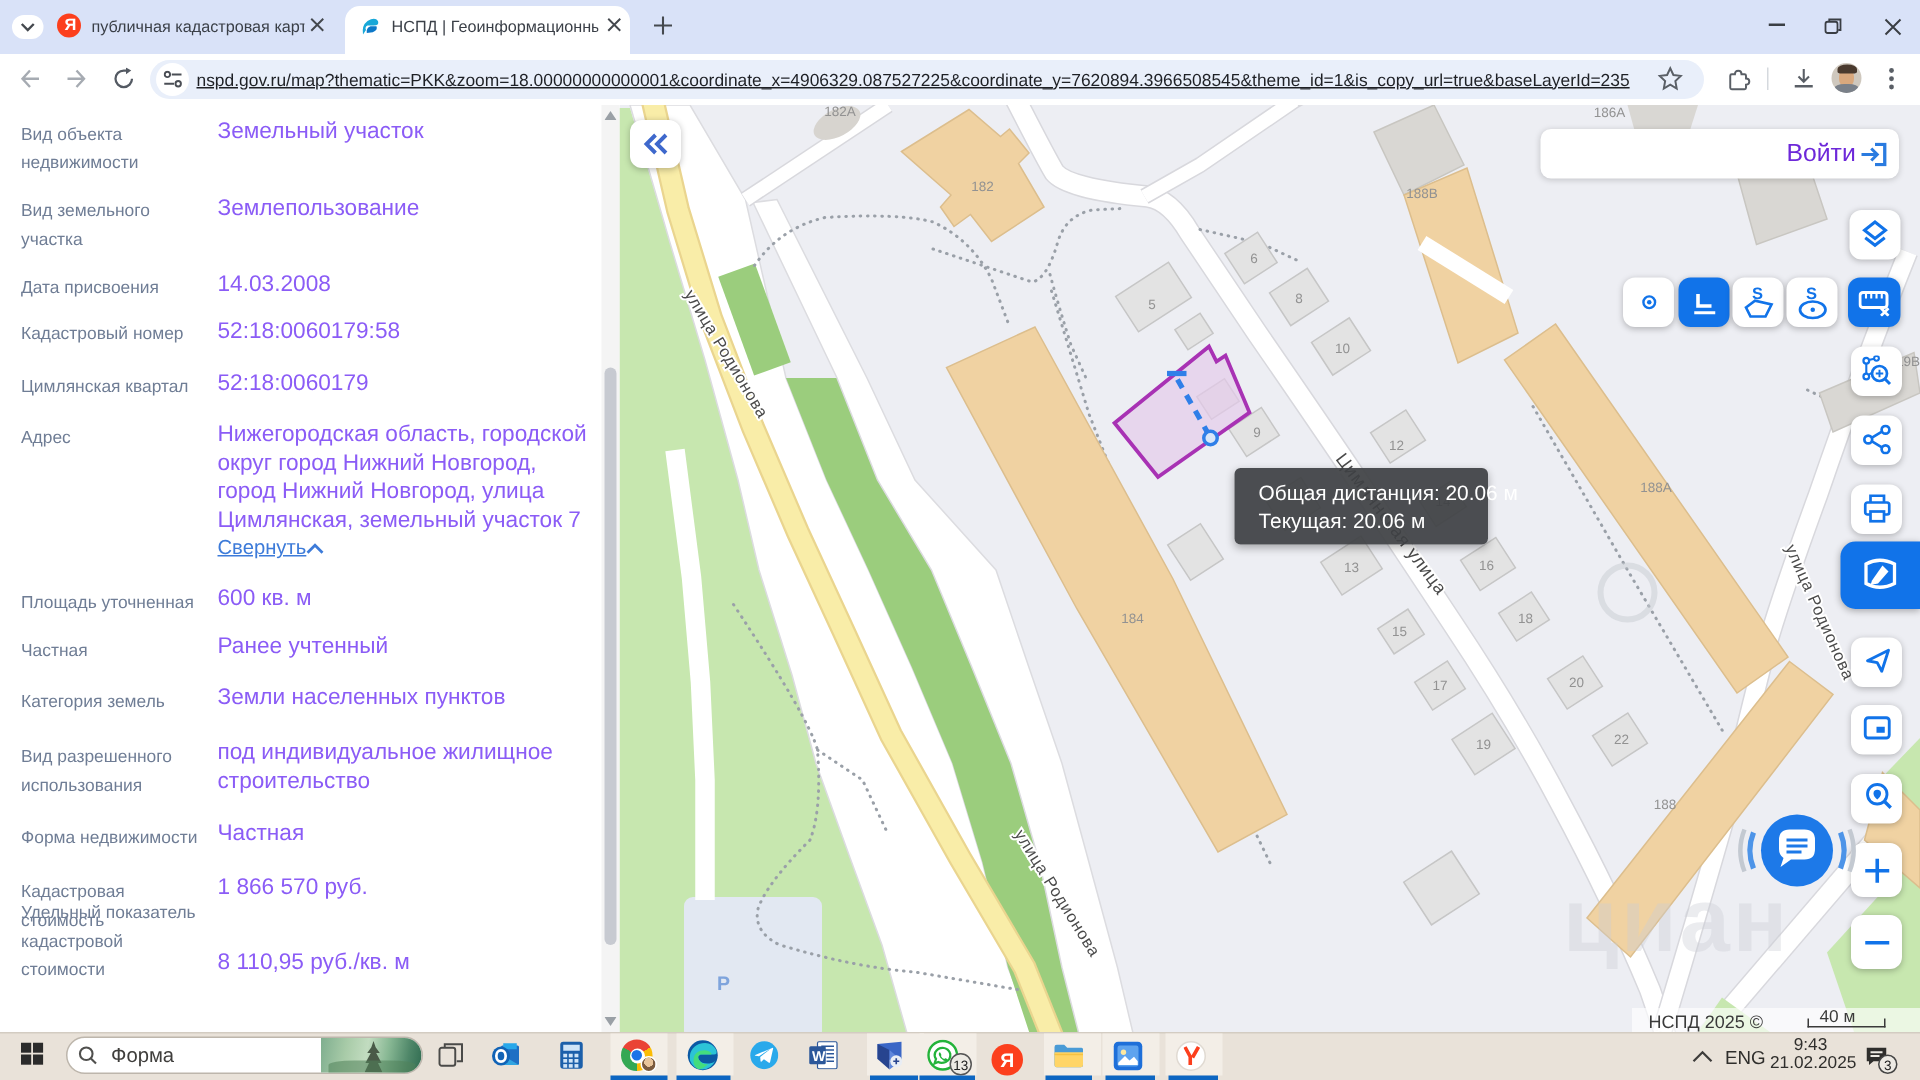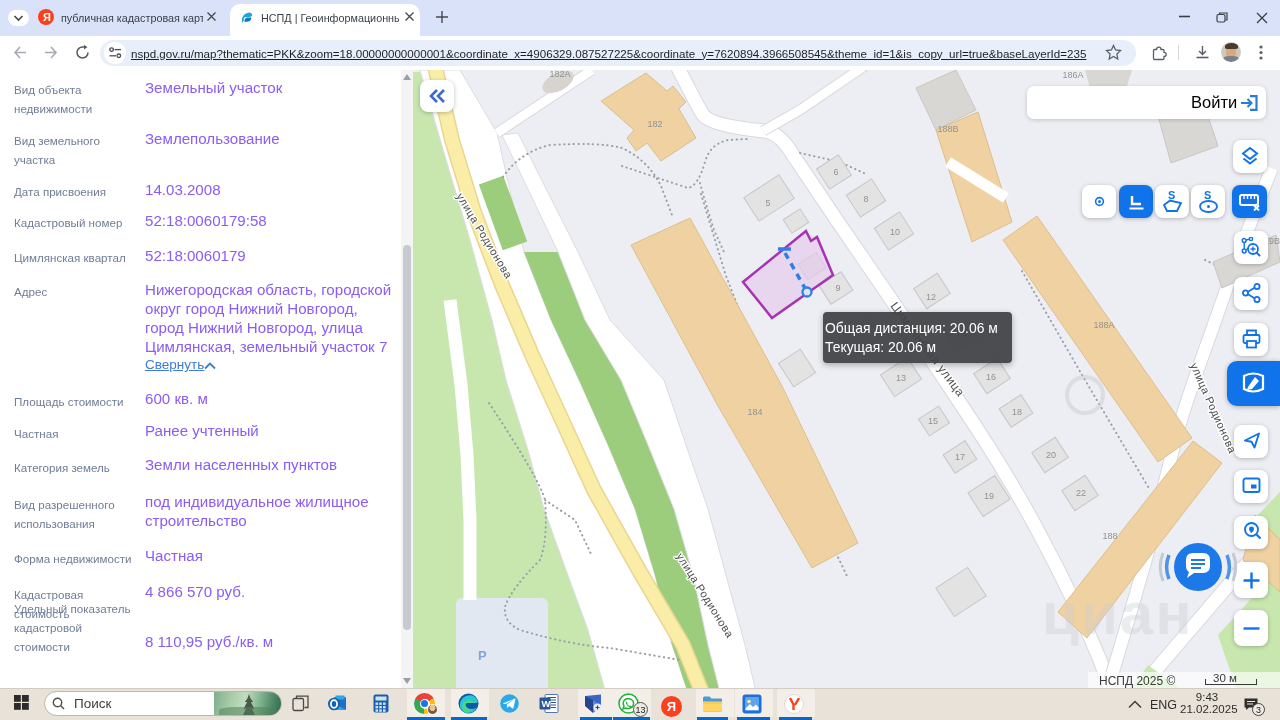--- a/index.html
+++ b/index.html
@@ -14,21 +14,21 @@
 #urltext { position:absolute; left:131px; top:46.5px; font-size:11.6px; color:#1E2025; white-space:nowrap;text-decoration:underline; }
 
 #panel { position:absolute; left:0; top:70px; width:413px; height:618px; background:#ffffff; }
 .lbl { position:absolute; left:14px; font-size:11.6px; line-height:19px; color:#6F7D95; }
 .val { position:absolute; left:145px; font-size:15.1px; line-height:19px; color:#8b5cf6; }
 #pscroll { position:absolute; left:401px; top:70px; width:12px; height:618px; background:#F4F4F4; }
 #pthumb { position:absolute; left:403px; top:245px; width:8px; height:385px; background:#C7CAD1; border-radius:4px; }
 
 .mbtn { position:absolute; width:34px; height:33px; background:#fff; border-radius:8px; box-shadow:0 1px 4px rgba(0,0,0,0.25); }
 .mbtn-blue { background:#1173E9; }
-#tooltip { position:absolute; left:823px; top:312px; width:189px; height:51px; background:rgba(62,65,68,0.93); border-radius:4px; color:#fff; font-size:13.9px; line-height:19px; padding:7px 0 0 2px; white-space:nowrap; box-shadow:0 2px 6px rgba(0,0,0,0.3); }
+#tooltip { position:absolute; left:823px; top:312px; width:169px; height:51px; background:rgba(62,65,68,0.93); border-radius:4px; color:#fff; font-size:13.9px; line-height:19px; padding:7px 0 0 16px; white-space:nowrap; box-shadow:0 2px 6px rgba(0,0,0,0.3); }
 
 #taskbar { position:absolute; left:0; top:688px; width:1280px; height:32px; background:#E9E2D9; border-top:1px solid #D3CCC2; }
 .tbslot { position:absolute; top:689px; width:38px; height:28px; }
 .tbactive { background:#F3EEE7; }
 .tbline { position:absolute; top:717px; height:3px; background:#0D66C2; }
 </style>
 </head>
 <body>
 
 <div id="tabstrip"></div>
@@ -113,32 +113,32 @@
 <div class="lbl" style="top:131px">Вид земельного<br>участка</div>
 <div class="val" style="top:129px">Землепользование</div>
 <div class="lbl" style="top:182px">Дата присвоения</div>
 <div class="val" style="top:180px">14.03.2008</div>
 <div class="lbl" style="top:213px">Кадастровый номер</div>
 <div class="val" style="top:211px">52:18:0060179:58</div>
 <div class="lbl" style="top:248px">Цимлянская квартал</div>
 <div class="val" style="top:246px">52:18:0060179</div>
 <div class="lbl" style="top:282px">Адрес</div>
 <div class="val" style="top:280px">Нижегородская область, городской<br>округ город Нижний Новгород,<br>город Нижний Новгород, улица<br>Цимлянская, земельный участок 7</div>
-<div class="lbl" style="top:392px">Площадь стоимости</div>
+<div class="lbl" style="top:392px">Площадь уточненная</div>
 <div class="val" style="top:389px">600 кв. м</div>
 <div class="lbl" style="top:424px">Частная</div>
 <div class="val" style="top:421px">Ранее учтенный</div>
 <div class="lbl" style="top:458px">Категория земель</div>
 <div class="val" style="top:455px">Земли населенных пунктов</div>
 <div class="lbl" style="top:495px">Вид разрешенного<br>использования</div>
 <div class="val" style="top:492px">под индивидуальное жилищное<br>строительство</div>
 <div class="lbl" style="top:549px">Форма недвижимости</div>
 <div class="val" style="top:546px">Частная</div>
 <div class="lbl" style="top:585px">Кадастровая<br>стоимость</div>
-<div class="val" style="top:582px">4 866 570 руб.</div>
+<div class="val" style="top:582px">1 866 570 руб.</div>
 <div class="lbl" style="top:599px">Удельный показатель<br>кадастровой<br>стоимости</div>
 <div class="val" style="top:632px">8 110,95 руб./кв. м</div>
 <div class="abs" style="left:145px;top:357px;font-size:13.5px;color:#3D7BD9;text-decoration:underline;">Свернуть</div>
 <svg class="abs" style="left:204px;top:362px" width="12" height="8">
     <path d="M1 6.5 L6 1.5 L11 6.5" stroke="#3D7BD9" stroke-width="1.8" fill="none"></path>
   </svg>
 <div id="pscroll"></div>
 <div id="pthumb"></div>
 <svg class="abs" style="left:403px;top:74px" width="8" height="6">
     <path d="M4 0 L8 6 L0 6 Z" fill="#9AA0A6"></path>
@@ -250,21 +250,21 @@
 <path d="M778 249 L791 249" stroke="#2F7FE8" stroke-width="3.5"></path>
 <path d="M785 253 L806 290" stroke="#2F7FE8" stroke-width="3.5" stroke-dasharray="6.5 5.5"></path>
 <circle cx="807" cy="292" r="4.5" fill="#D9E6F8" stroke="#2F7FE8" stroke-width="2.3"></circle>
 </svg>
 
 <div class="mbtn" style="left:420px;top:80px;width:34px;height:32px;"></div>
 <svg class="abs" style="left:427px;top:87px" width="20" height="18" viewBox="0 0 20 18">
     <path d="M10 3 L4 9 L10 15 M17 3 L11 9 L17 15" stroke="#3E68CC" stroke-width="2.6" fill="none"></path>
   </svg>
 <div class="abs" style="left:1027px;top:86px;width:239px;height:33px;background:#fff;border-radius:7px;box-shadow:0 1px 4px rgba(0,0,0,0.18);"></div>
-<div class="abs" style="left:1191px;top:93px;font-size:16.5px;color:#000000;">Войти</div>
+<div class="abs" style="left:1191px;top:93px;font-size:16.5px;color:#6d28d9;">Войти</div>
 <svg class="abs" style="left:1240px;top:95px" width="19" height="16" viewBox="0 0 19 16">
     <path d="M1 8 L11 8 M7.5 4 L11.5 8 L7.5 12" stroke="#2A7BE0" stroke-width="2" fill="none"></path>
     <path d="M10 1.2 L16.5 1.2 L16.5 14.8 L10 14.8" stroke="#2A7BE0" stroke-width="2.2" fill="none"></path>
   </svg>
 <div class="mbtn" style="left:1233px;top:140px;"></div>
 <svg class="abs" style="left:1240px;top:146px" width="20" height="21" viewBox="0 0 20 21">
     <path d="M10 2 L17 7.5 L10 13 L3 7.5 Z" fill="none" stroke="#1173E9" stroke-width="2"></path>
     <path d="M3.5 12.5 L10 17.5 L16.5 12.5" fill="none" stroke="#1173E9" stroke-width="2"></path>
   </svg>
 <div class="mbtn" style="left:1082px;top:185px;"></div>
@@ -350,40 +350,40 @@
     <path d="M83 33 A38 38 0 0 1 83 61" fill="none" stroke="#C3C9D1" stroke-width="3"></path>
     <path d="M19 35 A32 32 0 0 0 19 59" fill="none" stroke="#4D94E8" stroke-width="3.5"></path>
     <path d="M77 35 A32 32 0 0 1 77 59" fill="none" stroke="#4D94E8" stroke-width="3.5"></path>
     <circle cx="48" cy="47" r="24" fill="#1D79E8"></circle>
     <path d="M36 40 Q36 33 43 33 L53 33 Q60 33 60 40 L60 46 Q60 53 53 53 L44 53 L37 58 L39 52 Q36 50 36 46 Z" fill="#fff"></path>
     <path d="M41 40 L55 40 M41 44 L55 44 M41 48 L51 48" stroke="#1D79E8" stroke-width="2"></path>
   </svg>
 <div id="tooltip">Общая дистанция: 20.06 м<br>Текущая: 20.06 м</div>
 <div class="abs" style="left:1088px;top:672px;width:192px;height:16px;background:rgba(255,255,255,0.65);"></div>
 <div class="abs" style="left:1099px;top:674px;font-size:12px;color:#3A3A3A;">НСПД 2025 ©</div>
-<div class="abs" style="left:1213px;top:672px;font-size:11.5px;color:#3A3A3A;">30 м</div>
+<div class="abs" style="left:1213px;top:672px;font-size:11.5px;color:#3A3A3A;">40 м</div>
 <div class="abs" style="left:1205px;top:679px;width:52px;height:6px;border-left:1.5px solid #3A3A3A;border-right:1.5px solid #3A3A3A;border-bottom:1.5px solid #3A3A3A;"></div>
 
 <div id="taskbar"></div>
 <svg class="abs" style="left:14px;top:695px" width="15" height="15">
     <rect x="0" y="0" width="6.8" height="6.8" fill="#2B2B2B"></rect>
     <rect x="8" y="0" width="6.8" height="6.8" fill="#2B2B2B"></rect>
     <rect x="0" y="8" width="6.8" height="6.8" fill="#2B2B2B"></rect>
     <rect x="8" y="8" width="6.8" height="6.8" fill="#2B2B2B"></rect>
   </svg>
 <div class="abs" style="left:44px;top:691px;width:238px;height:25px;background:#fff;border:1px solid #BDB6AC;border-radius:13px;overflow:hidden;">
     <div style="position:absolute;right:0;top:0;width:67px;height:25px;background:linear-gradient(100deg,#7FAE8F 0%,#A8CBA8 25%,#C2DCC0 45%,#88B894 65%,#4E8668 85%,#2F6B50 100%);"></div>
     <div style="position:absolute;right:26px;top:2px;width:12px;height:21px;background:#4A5A48;clip-path:polygon(50% 0,62% 20%,85% 38%,65% 38%,95% 70%,75% 70%,100% 100%,0 100%,25% 70%,5% 70%,35% 38%,15% 38%,38% 20%);"></div>
     <div style="position:absolute;right:4px;top:15px;width:58px;height:10px;background:rgba(80,130,90,0.55);border-radius:30% 30% 0 0;"></div>
   </div>
 <svg class="abs" style="left:52px;top:697px" width="13" height="13">
     <circle cx="5.5" cy="5.5" r="4.2" fill="none" stroke="#50504E" stroke-width="1.4"></circle>
     <path d="M8.6 8.6 L12 12" stroke="#50504E" stroke-width="1.4"></path>
   </svg>
-<div class="abs" style="left:74px;top:696px;font-size:13.5px;color:#3F3E3C;">Поиск</div>
+<div class="abs" style="left:74px;top:696px;font-size:13.5px;color:#3F3E3C;">Форма</div>
 <svg class="abs" style="left:292px;top:695px" width="17" height="17" viewBox="0 0 17 17">
     <rect x="1" y="3.5" width="10.5" height="12" rx="1.5" fill="none" stroke="#4A4A48" stroke-width="1.3"></rect>
     <path d="M4.5 3 L4.5 1.2 L16 1.2 L16 12.5 L12.5 12.5" fill="none" stroke="#4A4A48" stroke-width="1.3"></path>
   </svg>
 <svg class="abs" style="left:328px;top:695px" width="19" height="18" viewBox="0 0 19 18">
     <rect x="6" y="2" width="12" height="13" rx="1" fill="#1F6FC4"></rect>
     <rect x="7.5" y="0.5" width="9" height="4" fill="#28A8EA"></rect>
     <path d="M6 8 L18 15 L6 15 Z" fill="#35B2E8" opacity="0.8"></path>
     <ellipse cx="6" cy="9" rx="6" ry="6.3" fill="#1163B6"></ellipse>
     <ellipse cx="6" cy="9" rx="3.1" ry="3.8" fill="none" stroke="#fff" stroke-width="1.8"></ellipse>

